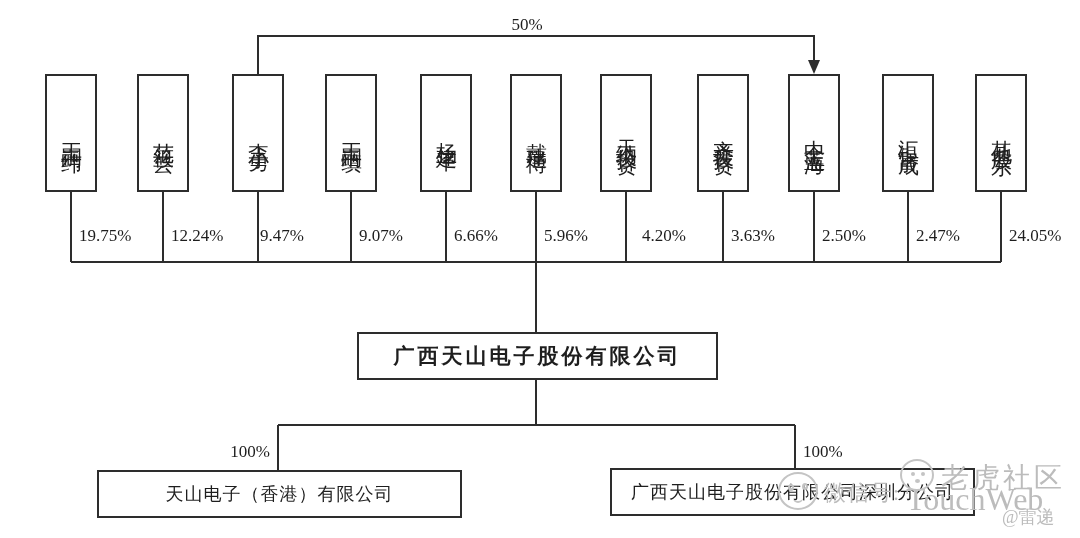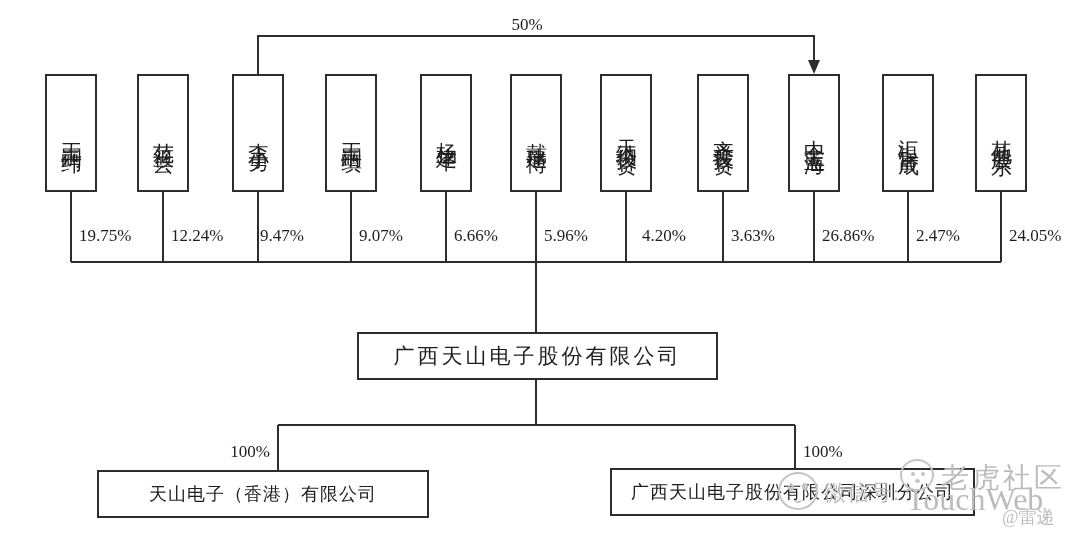--- a/index.html
+++ b/index.html
@@ -35,22 +35,22 @@
     top:226px;
     font-size:17px;
     white-space:nowrap;
     z-index:2;
   }
   .toplink-label{
     position:absolute;left:497px;top:15px;width:60px;
     text-align:center;font-size:17px;z-index:2;
   }
   .company-box{left:357px;top:332px;width:361px;height:48px;}
-  .company-name{font-size:21px;font-weight:normal;letter-spacing:3px;white-space:nowrap;}
-  .sub-box{width:332px;height:48px;}
+  .company-name{font-size:21px;font-weight:bold;letter-spacing:3px;white-space:nowrap;}
+  .sub-box{width:365px;height:48px;}
   .sub-name{font-size:18px;letter-spacing:1px;white-space:nowrap;}
   .sub-pct{position:absolute;font-size:17px;z-index:2;white-space:nowrap;}
   
   .wm{position:absolute;color:#bcbcbc;z-index:5;white-space:nowrap;}
   .wm-wechat{left:824px;top:478px;font-size:22px;letter-spacing:1px;}
   .wm-touchweb{left:906px;top:481px;font-size:32px;}
   .wm-community{left:941px;top:459px;font-size:28px;letter-spacing:3px;}
   .wm-handle{left:1002px;top:505px;font-size:18px;text-align:center;}
   .wm-circle{
     position:absolute;border:2px solid #c4c4c4;border-radius:50%;
@@ -139,21 +139,21 @@
     </div>
 
   <div class="pct" style="left:79px">19.75%</div>
   <div class="pct" style="left:171px">12.24%</div>
   <div class="pct" style="left:260px">9.47%</div>
   <div class="pct" style="left:359px">9.07%</div>
   <div class="pct" style="left:454px">6.66%</div>
   <div class="pct" style="left:544px">5.96%</div>
   <div class="pct" style="left:642px">4.20%</div>
   <div class="pct" style="left:731px">3.63%</div>
-  <div class="pct" style="left:822px">26.86%</div>
+  <div class="pct" style="left:822px">2.50%</div>
   <div class="pct" style="left:916px">2.47%</div>
   <div class="pct" style="left:1009px">24.05%</div>
 
   <div class="box company-box">
     <span class="company-name">广西天山电子股份有限公司</span>
   </div>
 
   <div class="sub-pct" style="left:210px;top:442px;width:60px;text-align:right;">100%</div>
   <div class="sub-pct" style="left:803px;top:442px;">100%</div>
 

